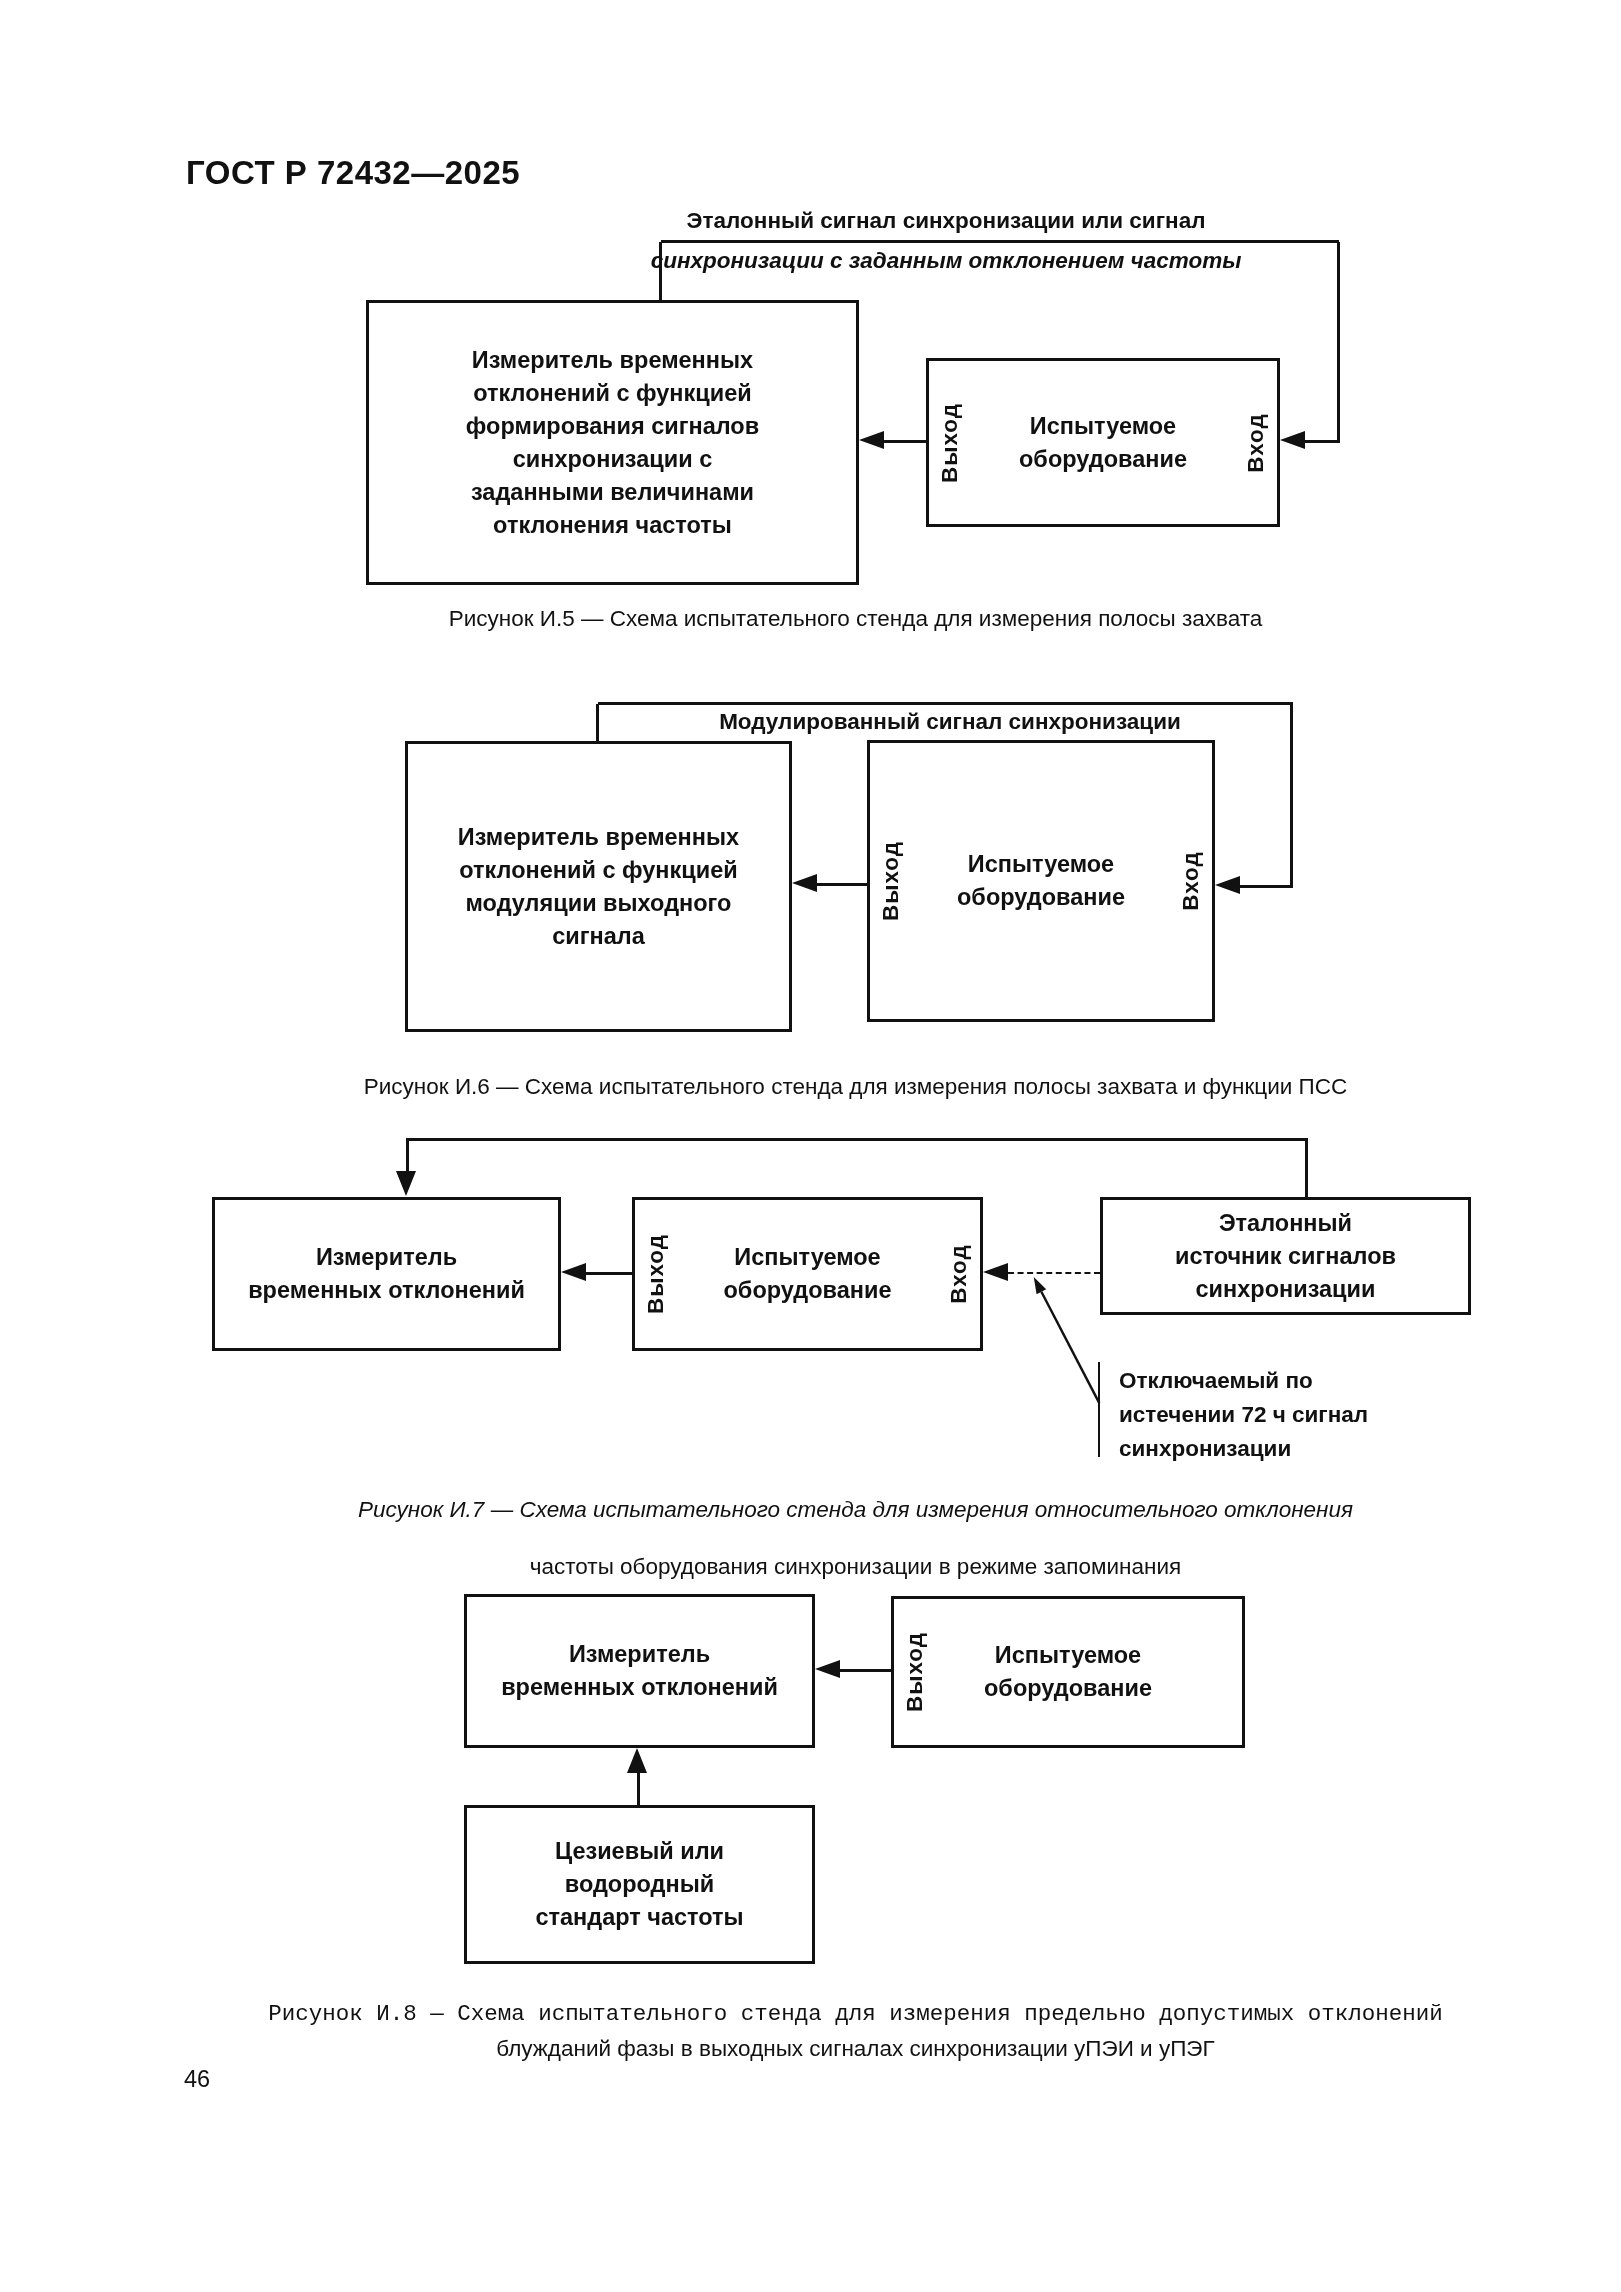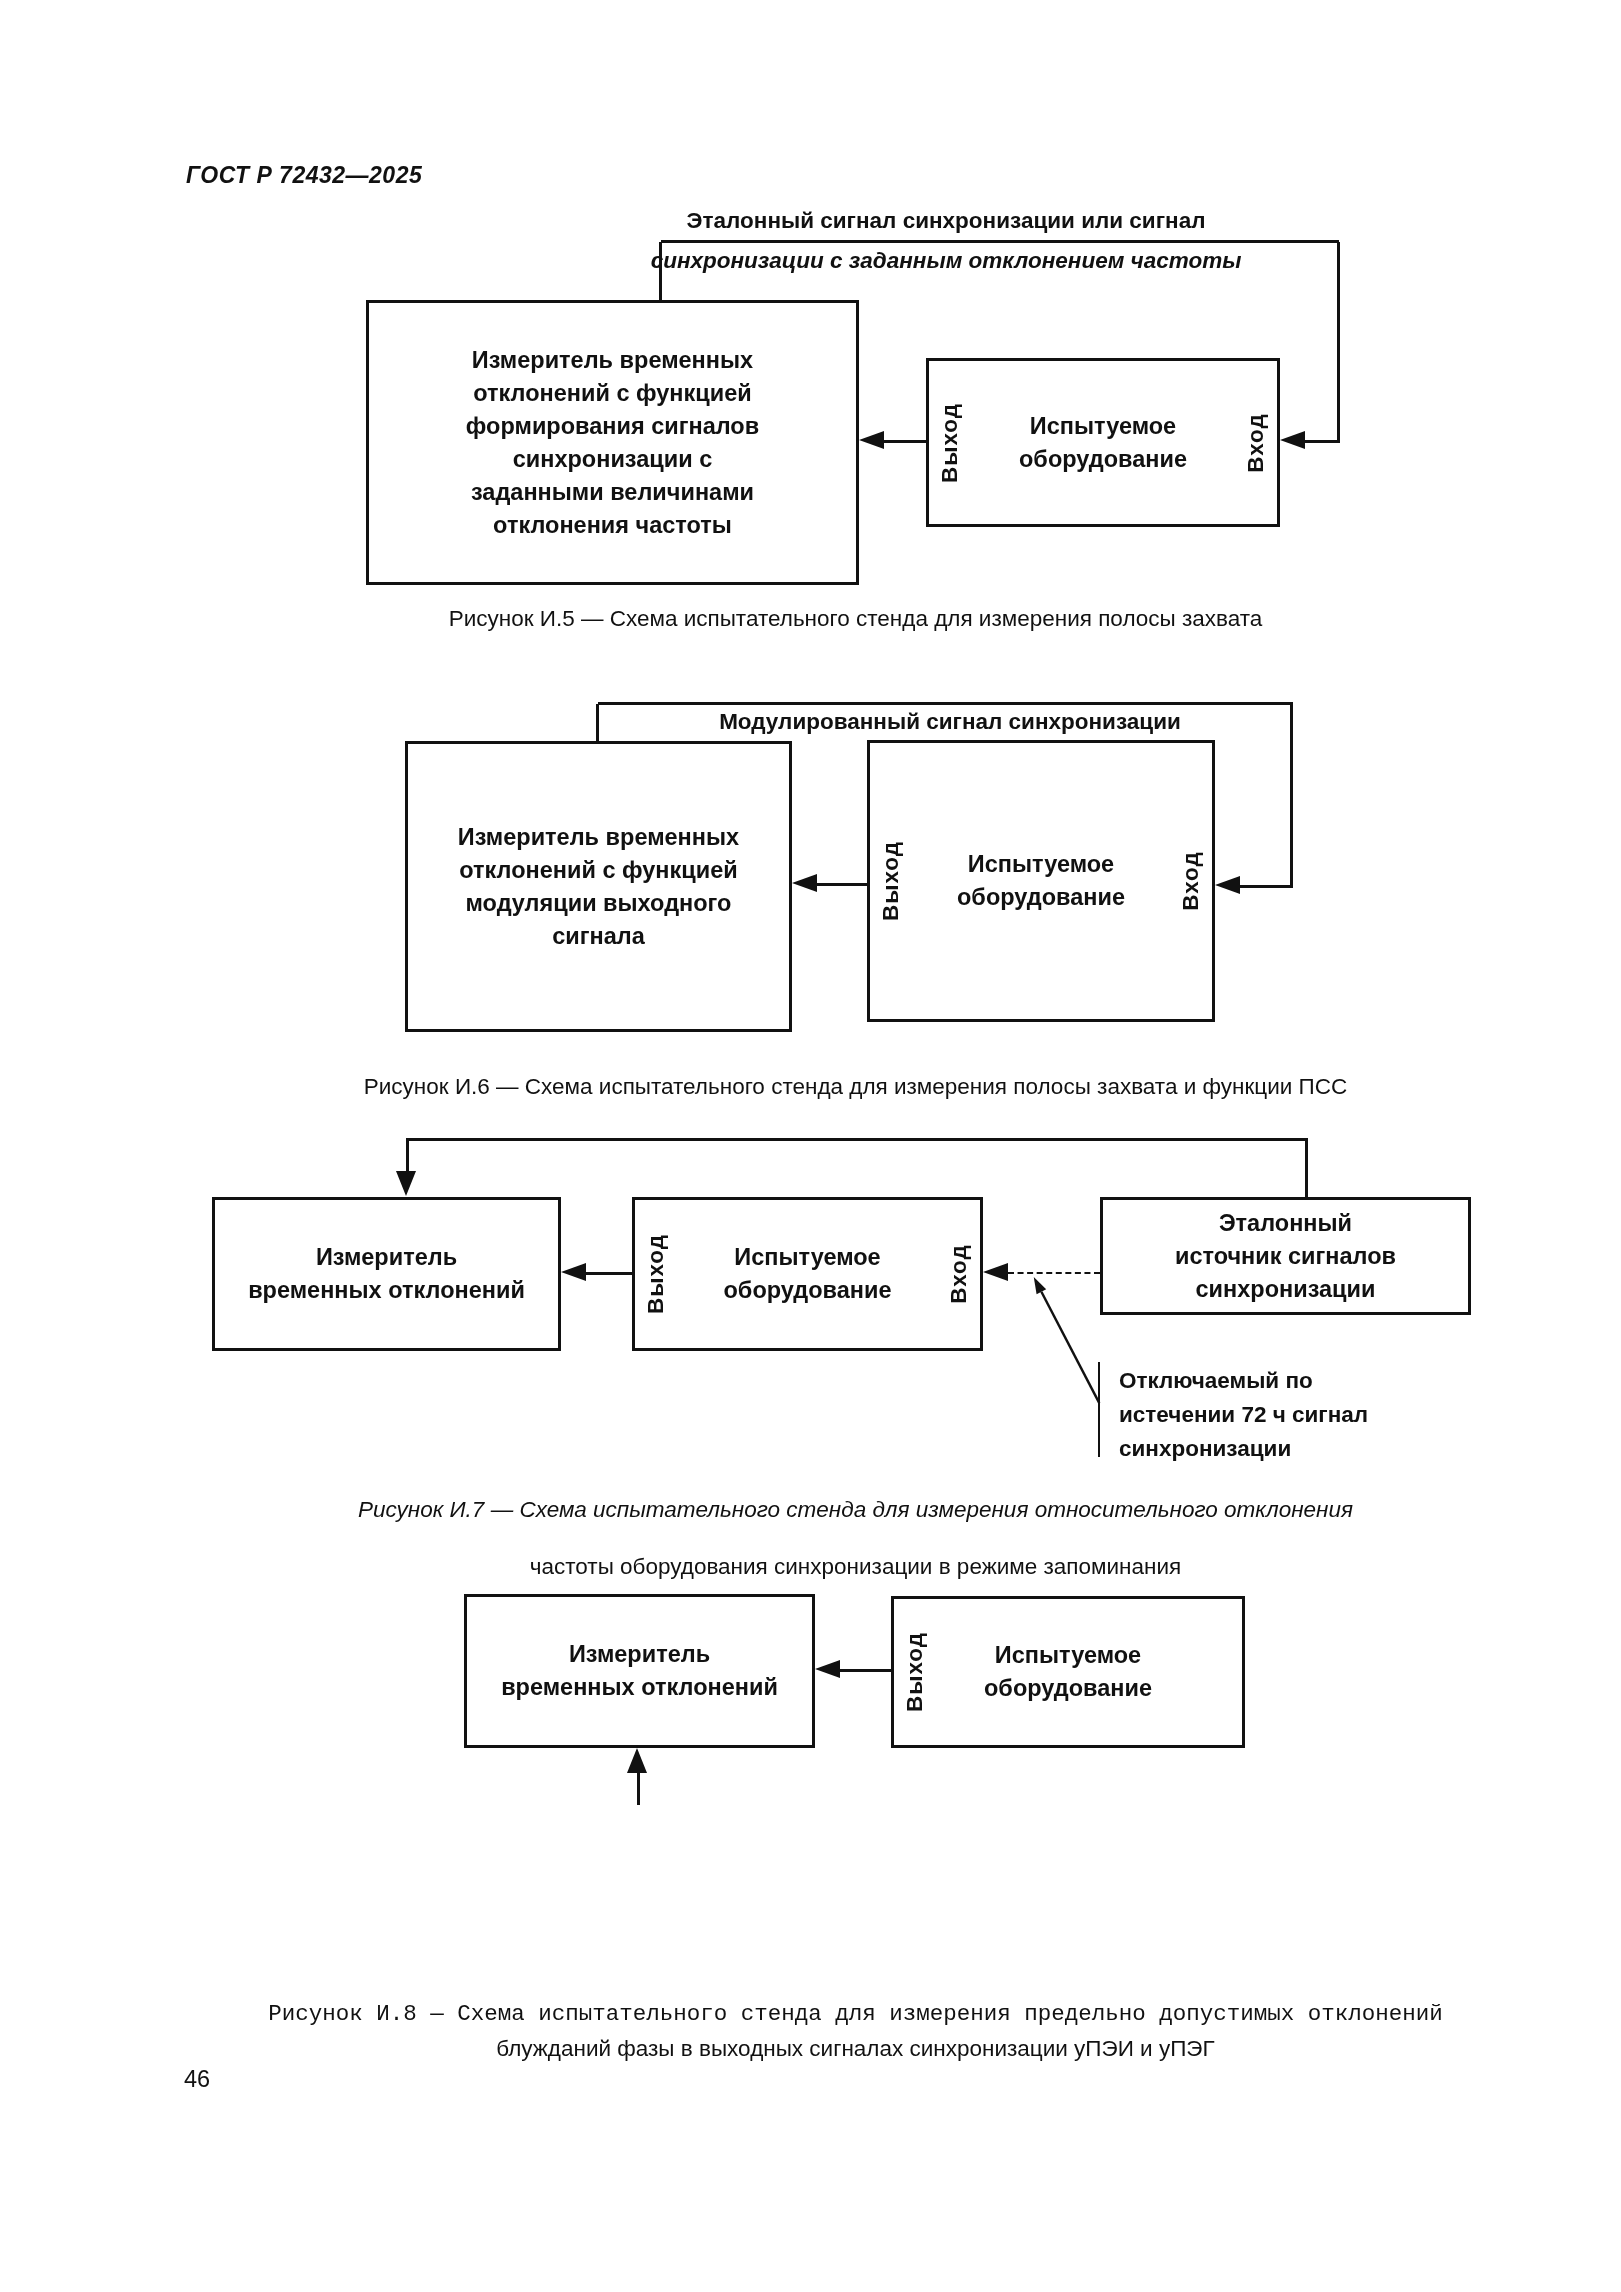--- a/index.html
+++ b/index.html
@@ -1,21 +1,21 @@
 <!DOCTYPE html>
 <html><head>
 <meta charset="utf-8">
 <style>
   html,body { margin:0; padding:0; }
   body {
     width:1621px; height:2293px; position:relative; background:#ffffff;
     font-family:"Liberation Sans", sans-serif; color:#111;
   }
   .page { position:absolute; inset:0; }
-  .header { position:absolute; left:186px; top:162px; font-size:23px; font-weight:bold; letter-spacing:0.5px;font-style:italic; }
+  .header { position:absolute; left:186px; top:154px; font-size:33px; font-weight:bold; letter-spacing:0.5px; }
   .pagenum { position:absolute; left:184px; top:2066px; font-size:23.5px; }
 
   .box {
     position:absolute; border:3.9px solid #111; background:#fff; box-sizing:border-box;
     display:flex; align-items:center; justify-content:center; text-align:center;
   }
   .box-label { white-space:pre-line; font-weight:bold; font-size:23.5px; line-height:33px; }
   .port {
     position:absolute; top:50%;
     writing-mode:vertical-rl; transform:translateY(-50%) rotate(180deg);
@@ -199,19 +199,24 @@
     <span class="port port-left">Выход</span>
     <span class="box-label">Испытуемое
 оборудование</span>
   </div>
 
   <div class="hline" id="i8-shaft-out"></div>
   <div class="arrow-left" id="i8-arrow-out"></div>
   <div class="vline" id="i8-vshaft"></div>
   <div class="arrow-up" id="i8-arrow-up"></div>
 
+  <div class="box" id="i8-box-std">
+    <span class="box-label">Цезиевый или
+водородный
+стандарт частоты</span>
+  </div>
 
   <div class="caption" id="i8-caption1">Рисунок И.8 — Схема испытательного стенда для измерения предельно допустимых отклонений</div>
   <div class="caption" id="i8-caption2">блужданий фазы в выходных сигналах синхронизации уПЭИ и уПЭГ</div>
 
   <div class="pagenum">46</div>
 </div>
 
 
 </body></html>

